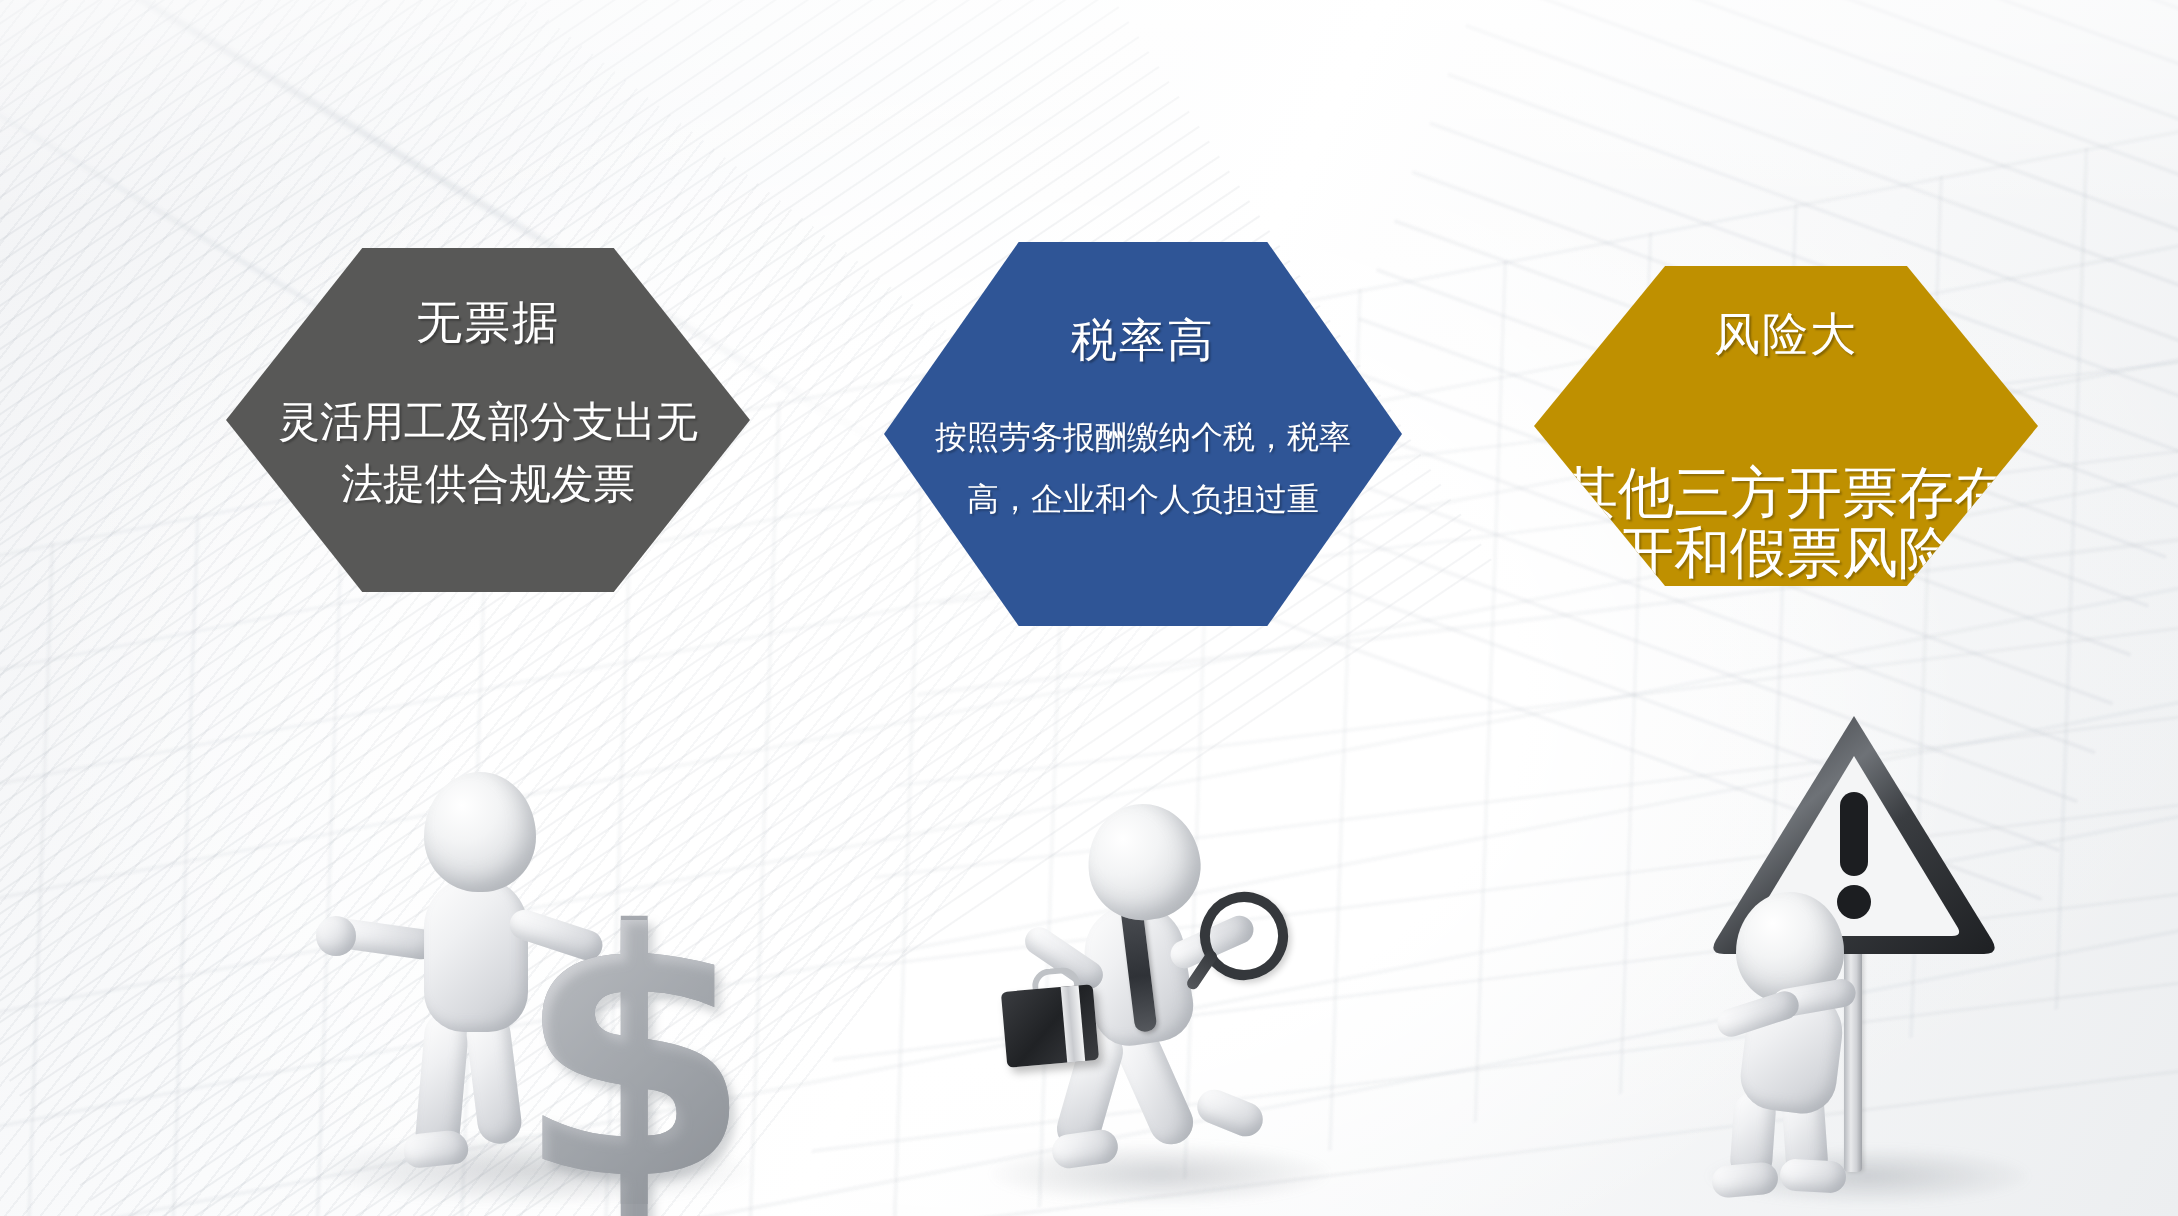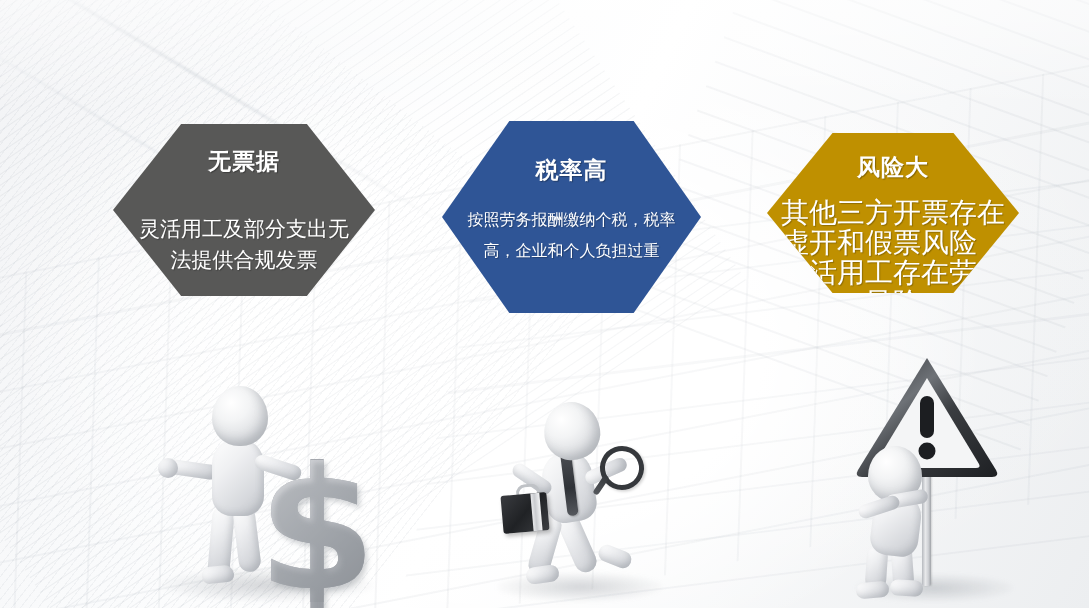--- a/index.html
+++ b/index.html
@@ -139,40 +139,40 @@
     box-sizing: border-box;
     display: flex;
     flex-direction: column;
     align-items: center;
     clip-path: polygon(26% 0%, 74% 0%, 100% 50%, 74% 100%, 26% 100%, 0% 50%);
     -webkit-clip-path: polygon(26% 0%, 74% 0%, 100% 50%, 74% 100%, 26% 100%, 0% 50%);
     text-align: center;
     color: #ffffff;
   }
   .hex-title {
-    font-weight: bold;
+    font-weight: normal;
     letter-spacing: 1px;
     text-shadow: 1px 1px 1px rgba(0,0,0,0.30);
     white-space: nowrap;
   }
   .hex-body {
     text-shadow: 1px 1px 1px rgba(0,0,0,0.25);
   }
 
   
   #hex-1 {
     left: 113px; top: 124px;
     width: 262px; height: 172px;
     background: #585857;
     padding-top: 23px;
   }
   #hex-1 .hex-title { font-size: 23px; line-height: 28px; }
   #hex-1 .hex-body {
     font-size: 21px; line-height: 31px;
-    width: 218px; margin-top: 38px;
+    width: 218px; margin-top: 21px;
   }
 
   
   #hex-2 {
     left: 442px; top: 121px;
     width: 259px; height: 192px;
     background: #2f5596;
     padding-top: 35px;
   }
   #hex-2 .hex-title { font-size: 23px; line-height: 28px; }
@@ -435,18 +435,18 @@
   <div class="hex" id="hex-1" style="background: rgb(88, 88, 87);">
     <div class="hex-title">无票据</div>
     <div class="hex-body">灵活用工及部分支出无法提供合规发票</div>
   </div>
 
   <div class="hex" id="hex-2" style="background: rgb(47, 85, 150);">
     <div class="hex-title">税率高</div>
     <div class="hex-body">按照劳务报酬缴纳个税，税率高，企业和个人负担过重</div>
   </div>
 
-  <div class="hex" id="hex-3" style="background: rgb(191, 144, 0);">
+  <div class="hex" id="hex-3" style="background: rgb(191, 144, 0); gap: 34px;">
     <div class="hex-title">风险大</div>
     <div class="hex-body">其他三方开票存在虚开和假票风险，灵活用工存在劳务风险</div>
   </div>
 
 </div>
 
 </body></html>

